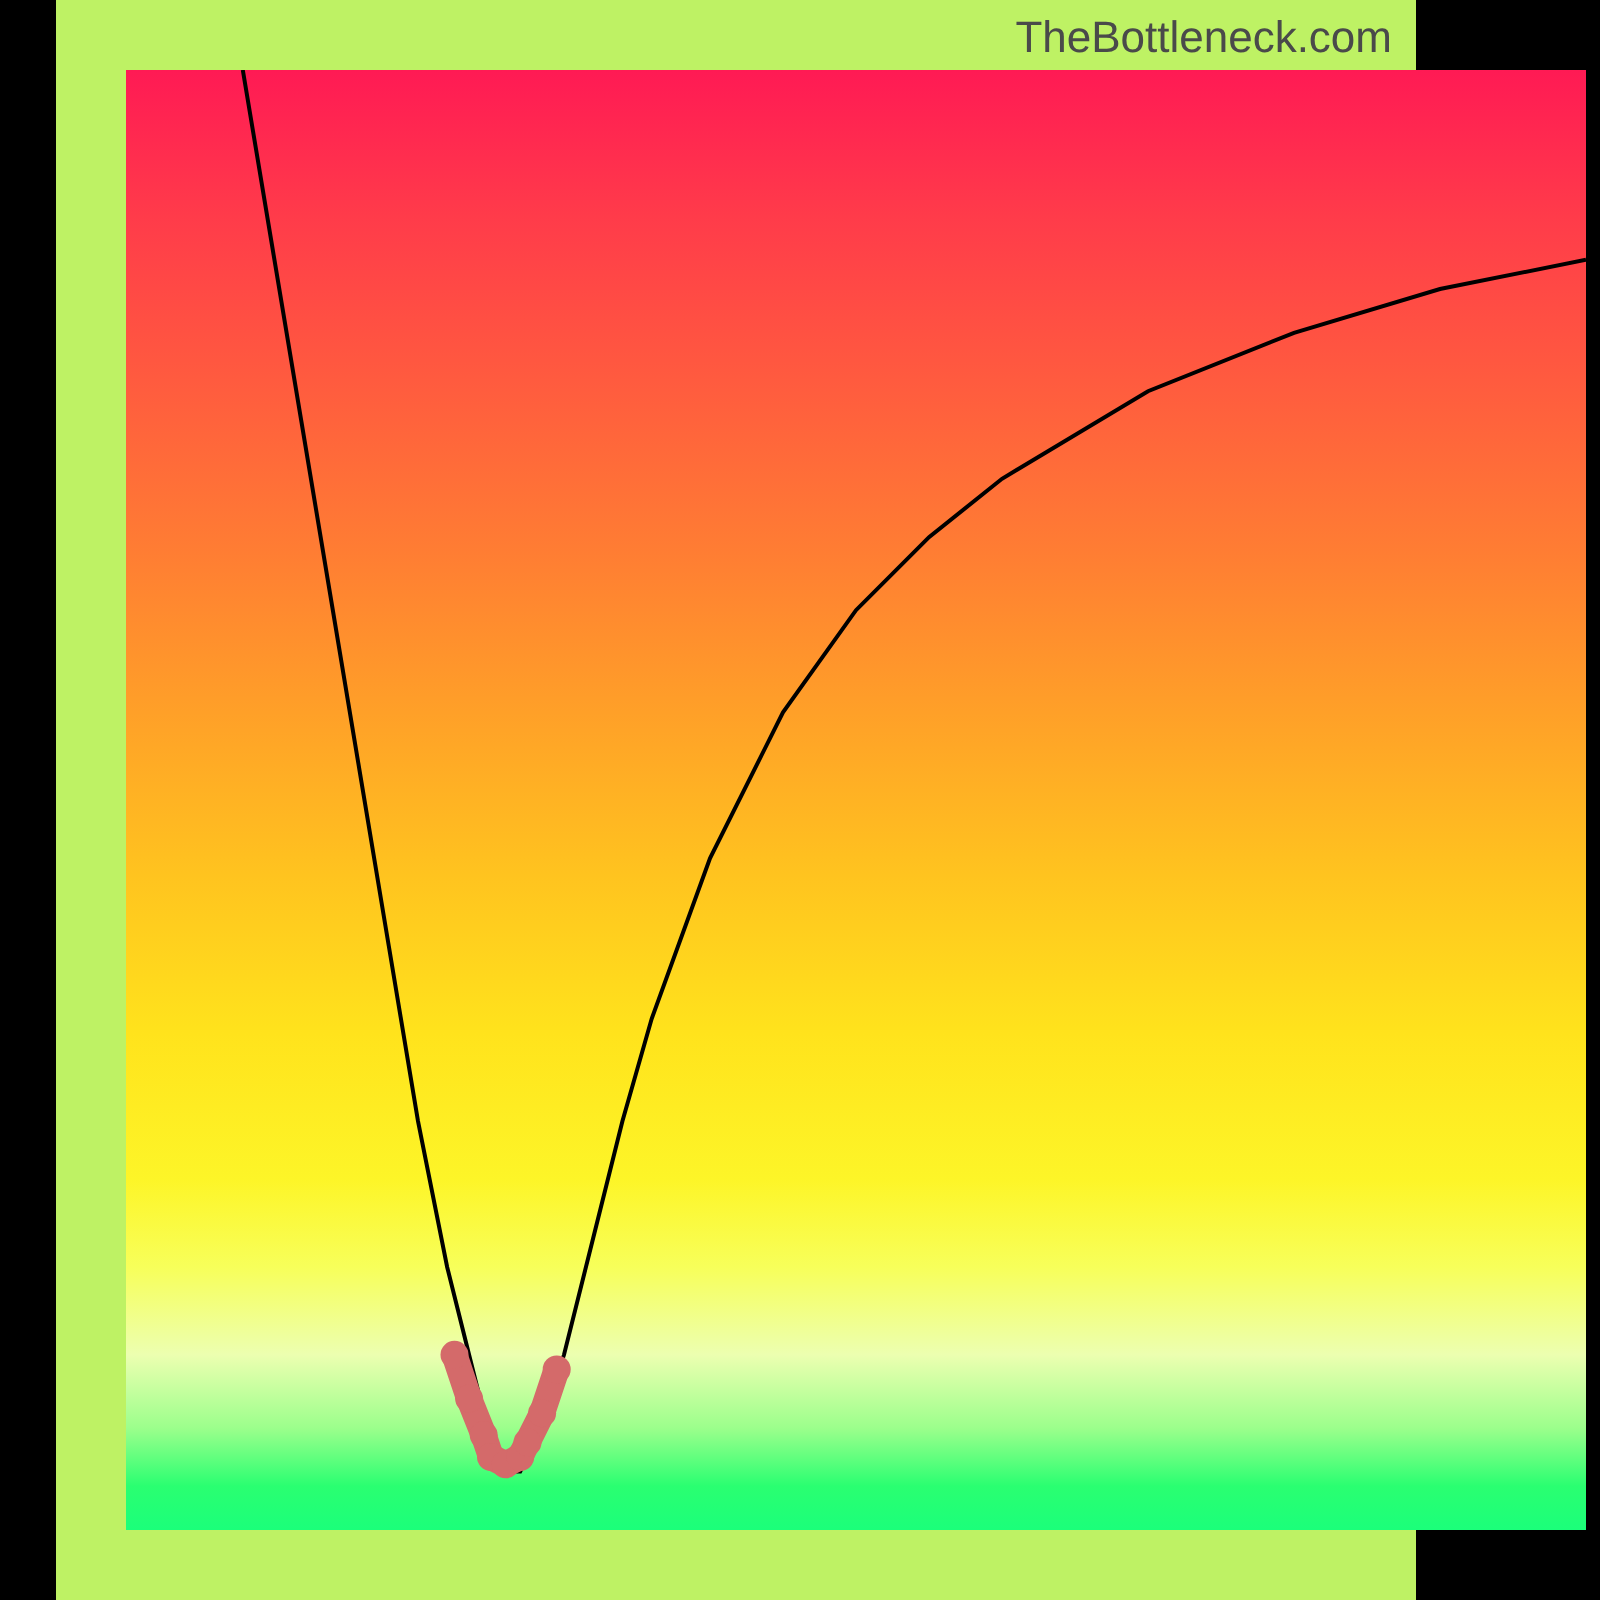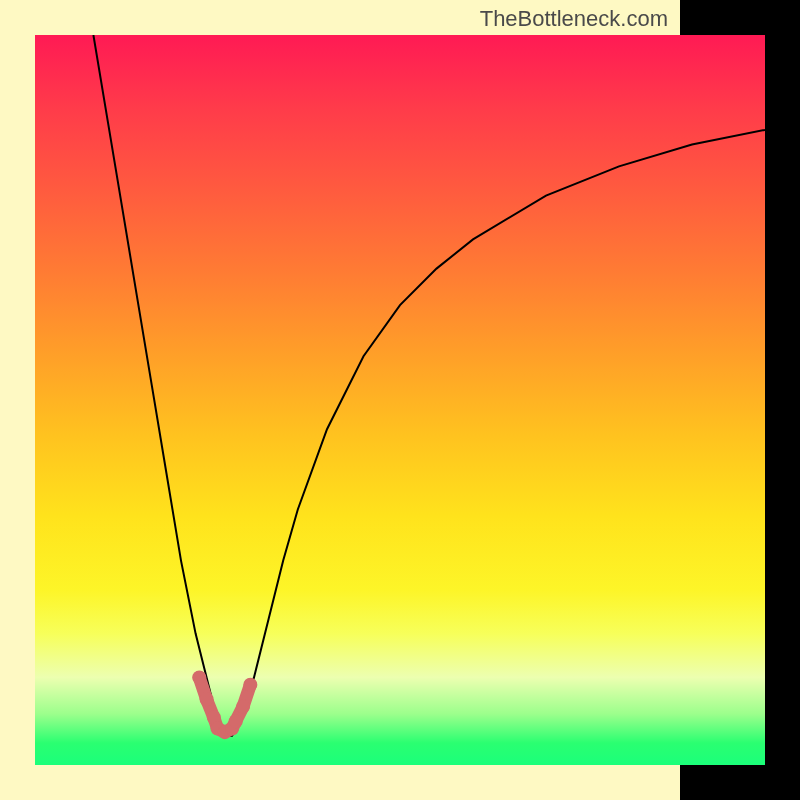--- a/index.html
+++ b/index.html
@@ -6,22 +6,23 @@
     margin: 0;
     padding: 0;
     width: 800px;
     height: 800px;
     background: #000;
     overflow: hidden;
   }
   .outer {
     width: 680px;
     height: 800px;
-    background: #fef9c3;
+    background: #bef264;
     position: relative;
+    margin-left: 28px;
   }
   .watermark {
     position: absolute;
     top: 6px;
     right: 12px;
     color: #4a4a4a;
     font-family: Arial, Helvetica, sans-serif;
     font-size: 22px;
     font-weight: 500;
     z-index: 5;

